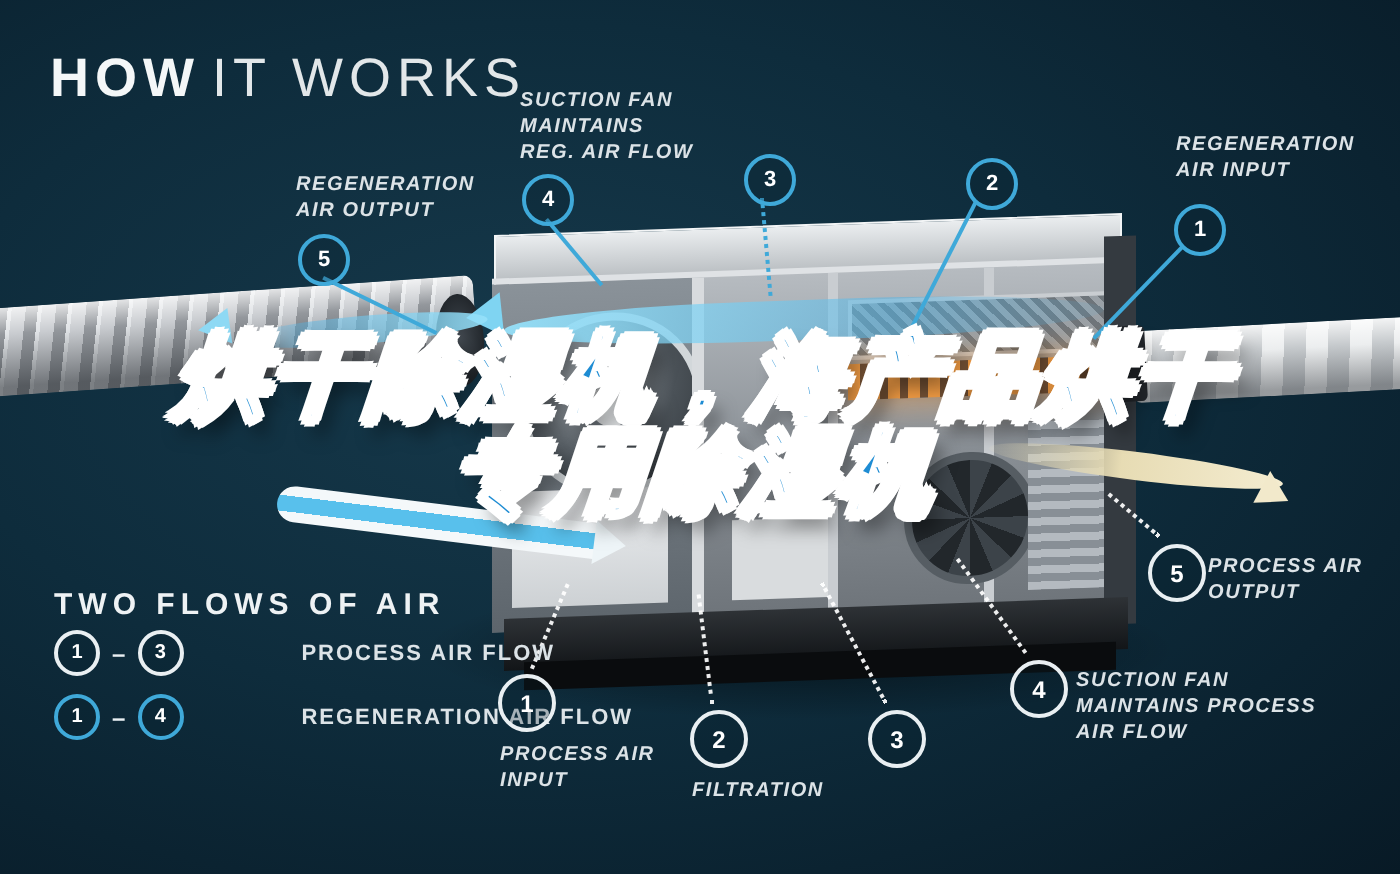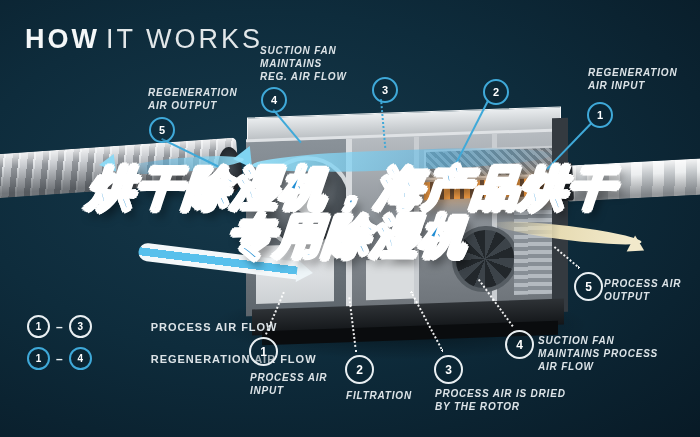--- a/index.html
+++ b/index.html
@@ -167,35 +167,34 @@
   <div class="badge wh" style="left:249px;top:337px;">1</div>
   <div class="lbl" style="left:250px;top:371px;">PROCESS AIR
 INPUT</div>
   <div class="leader white dotted" style="left:265px;top:334px;width:46px;transform:rotate(-67deg);"></div>
 
   <div class="badge wh" style="left:345px;top:355px;">2</div>
   <div class="lbl" style="left:346px;top:389px;">FILTRATION</div>
   <div class="leader white dotted" style="left:355px;top:352px;width:55px;transform:rotate(-97deg);"></div>
 
   <div class="badge wh" style="left:434px;top:355px;">3</div>
-  <div class="lbl" style="left:435px;top:387px;">PROCESS AIR IS DRIED
-BY THE ROTOR</div>
   <div class="leader white dotted" style="left:442px;top:352px;width:68px;transform:rotate(-118deg);"></div>
 
   <div class="badge wh" style="left:505px;top:330px;">4</div>
   <div class="lbl" style="left:538px;top:334px;">SUCTION FAN
 MAINTAINS PROCESS
 AIR FLOW</div>
   <div class="leader white dotted" style="left:512px;top:327px;width:58px;transform:rotate(-126deg);"></div>
 
   <div class="badge wh" style="left:574px;top:272px;">5</div>
   <div class="lbl" style="left:604px;top:277px;">PROCESS AIR
 OUTPUT</div>
   <div class="leader white dotted" style="left:579px;top:269px;width:33px;transform:rotate(-140deg);"></div>
 
+  <div class="legend-title">TWO FLOWS OF AIR</div>
   <div class="legend-row" style="top:315px;">
     <div class="badge wh sb">1</div>
     <span class="dash">–</span>
     <div class="badge wh sb">3</div>
     <span class="tx">PROCESS AIR FLOW</span>
   </div>
   <div class="legend-row" style="top:347px;">
     <div class="badge cy sb">1</div>
     <span class="dash">–</span>
     <div class="badge cy sb">4</div>

